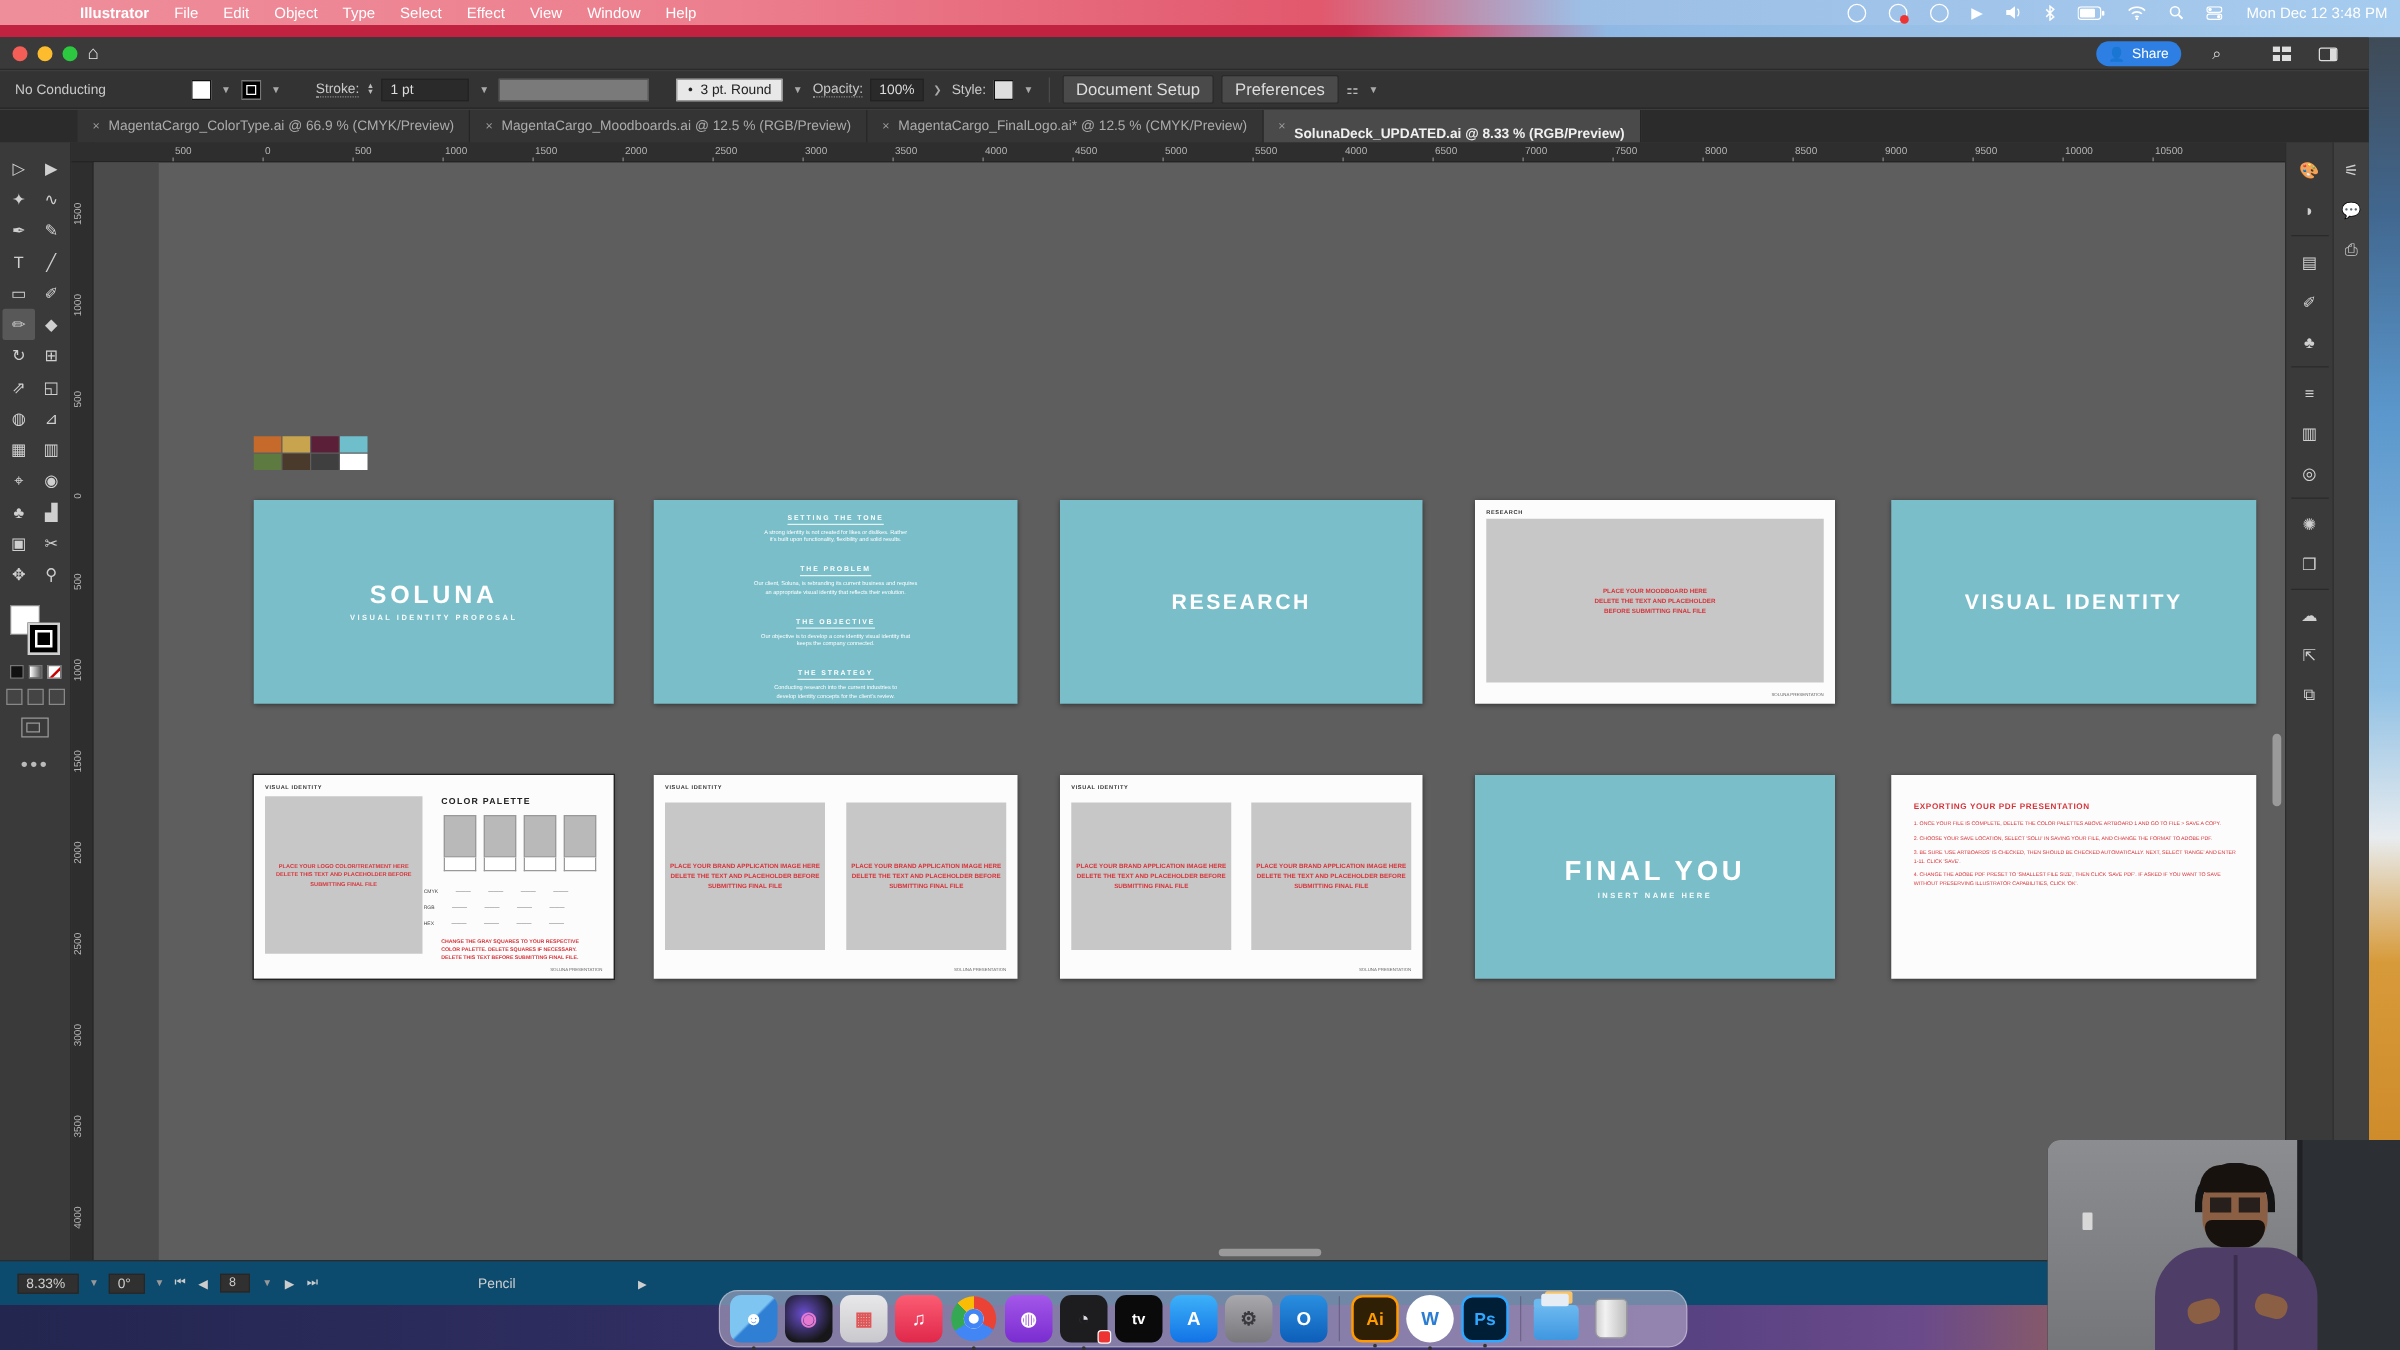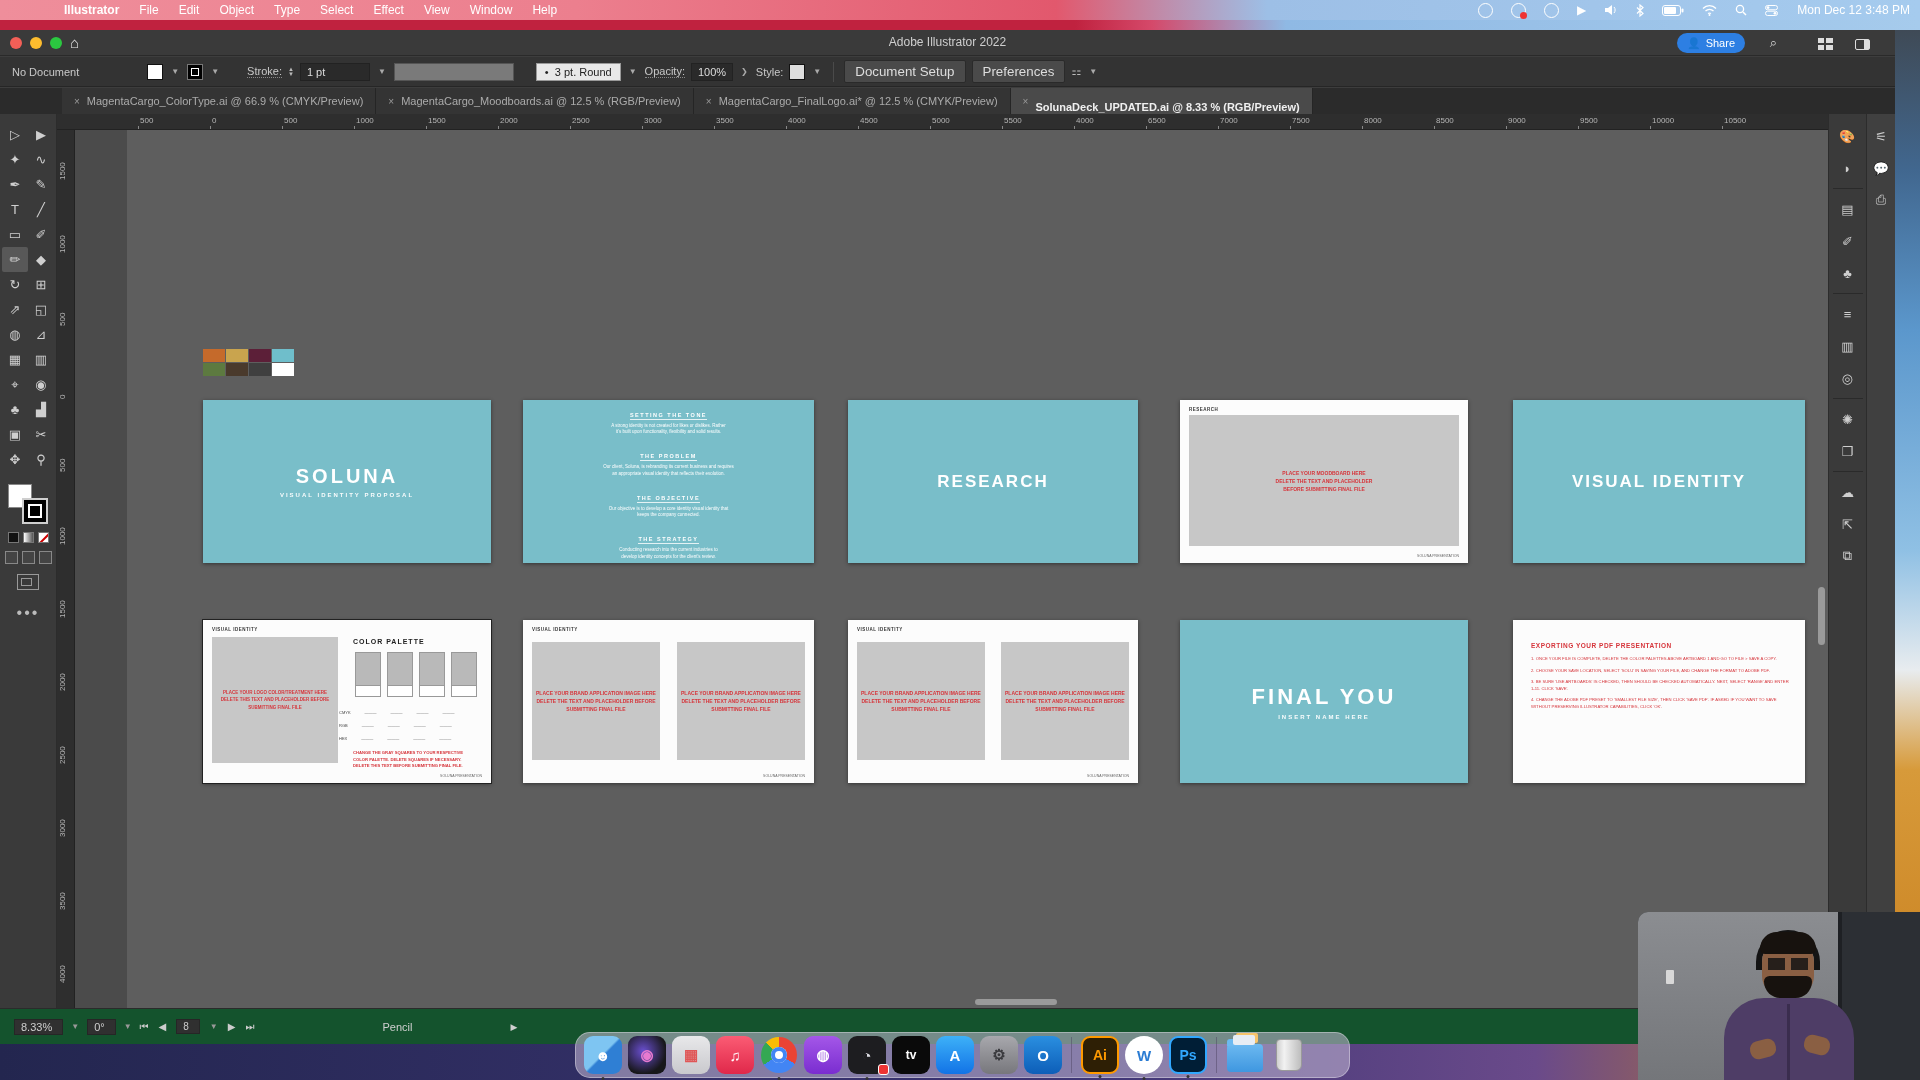--- a/index.html
+++ b/index.html
@@ -130,21 +130,21 @@
   #vscroll { position:absolute; left:1743px; top:457px; width:7px; height:58px; background:#9a9a9a; border-radius:4px; }
   #hscroll { position:absolute; left:900px; top:869px; width:82px; height:6px; background:#9a9a9a; border-radius:3px; }
 
   
   #rp-col1 { left:1828px; top:84px; width:38px; height:894px; background:#3a3a3a; border-left:1px solid #2c2c2c; display:flex; flex-direction:column; align-items:center; padding-top:6px; }
   #rp-col2 { left:1866px; top:84px; width:29px; height:894px; background:#404040; border-left:1px solid #2c2c2c; display:flex; flex-direction:column; align-items:center; padding-top:6px; }
   .rp-icon { width:26px; height:26px; display:flex; align-items:center; justify-content:center; color:#cfcfcf; font-size:13px; margin:3px 0; }
   .rp-sep { width:30px; height:1px; background:#2a2a2a; margin:4px 0; }
 
   
-  #statusbar { left:0; top:978px; width:100%; height:36px; background:#14532d; border-top:1px solid #2b2b2b;
+  #statusbar { left:0; top:978px; width:100%; height:36px; background:#0c4a6e; border-top:1px solid #2b2b2b;
                display:flex; align-items:center; color:#cfcfcf; font-size:11px; padding-left:14px; gap:8px; }
   .sb-chev { font-size:8px; color:#999; }
   .sb-field { background:#303030; border:1px solid #262626; padding:1px 10px 1px 6px; }
   .sb-nav { display:flex; gap:10px; align-items:center; font-size:10px; color:#ccc; }
   #sb-tool { margin-left:120px; }
   #sb-arrow { margin-left:90px; font-size:9px; }
 
   
   #dock { left:575px; top:1032px; width:775px; height:46px; background:rgba(196,186,214,.55);
           border:1px solid rgba(255,255,255,.35); border-radius:15px; display:flex; align-items:center;
@@ -242,32 +242,31 @@
 
 <div class="abs" id="ai">
 
   <div class="abs" id="titlebar">
     <div class="tlights">
       <span class="tlight tl-red"></span>
       <span class="tlight tl-yel"></span>
       <span class="tlight tl-grn"></span>
     </div>
     <span id="home-icon">⌂</span>
-    <div id="win-title">Adobe Illustrator 2022</div>
     <div id="share-pill">
       <span>👤</span>
       <span>Share</span>
     </div>
     <span id="tb-search">⌕</span>
     <span id="tb-grid"><span class="gridglyph"></span></span>
     <span id="tb-panel"><span class="panelglyph"></span></span>
   </div>
 
   <div class="abs" id="optionsbar">
-    <span class="opt-label">No Document</span>
+    <span class="opt-label">No Conducting</span>
     <span style="width:56px"></span>
     <span class="swatch white"></span>
     <span class="chev">▼</span>
     <span class="swatch strokebox"></span>
     <span class="chev">▼</span>
     <span style="width:14px"></span>
     <span class="opt-label underline">Stroke:</span>
     <span class="stepper">
         <span>▲</span>
         <span>▼</span>

